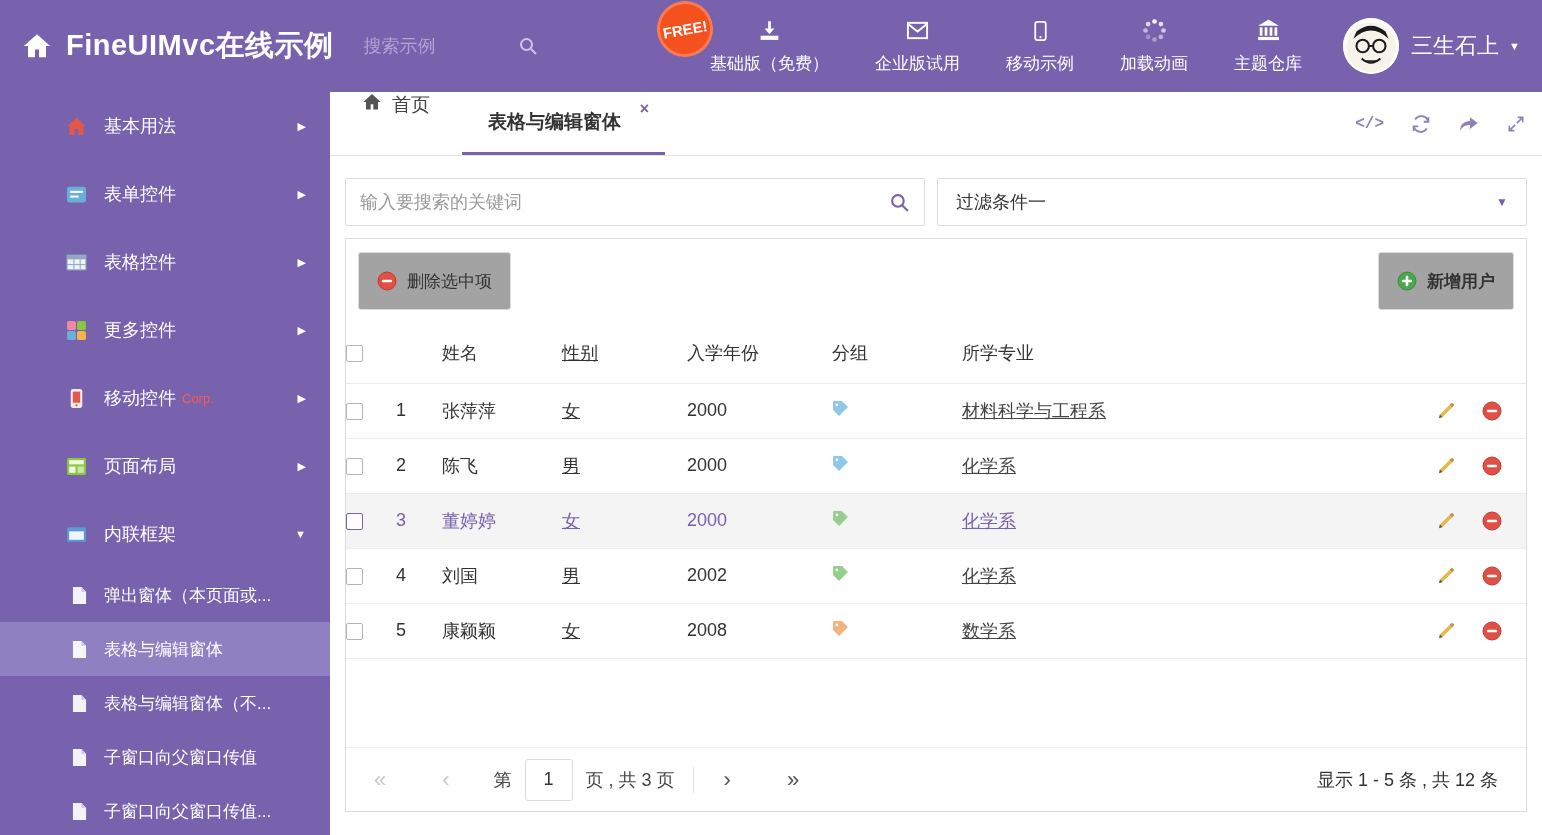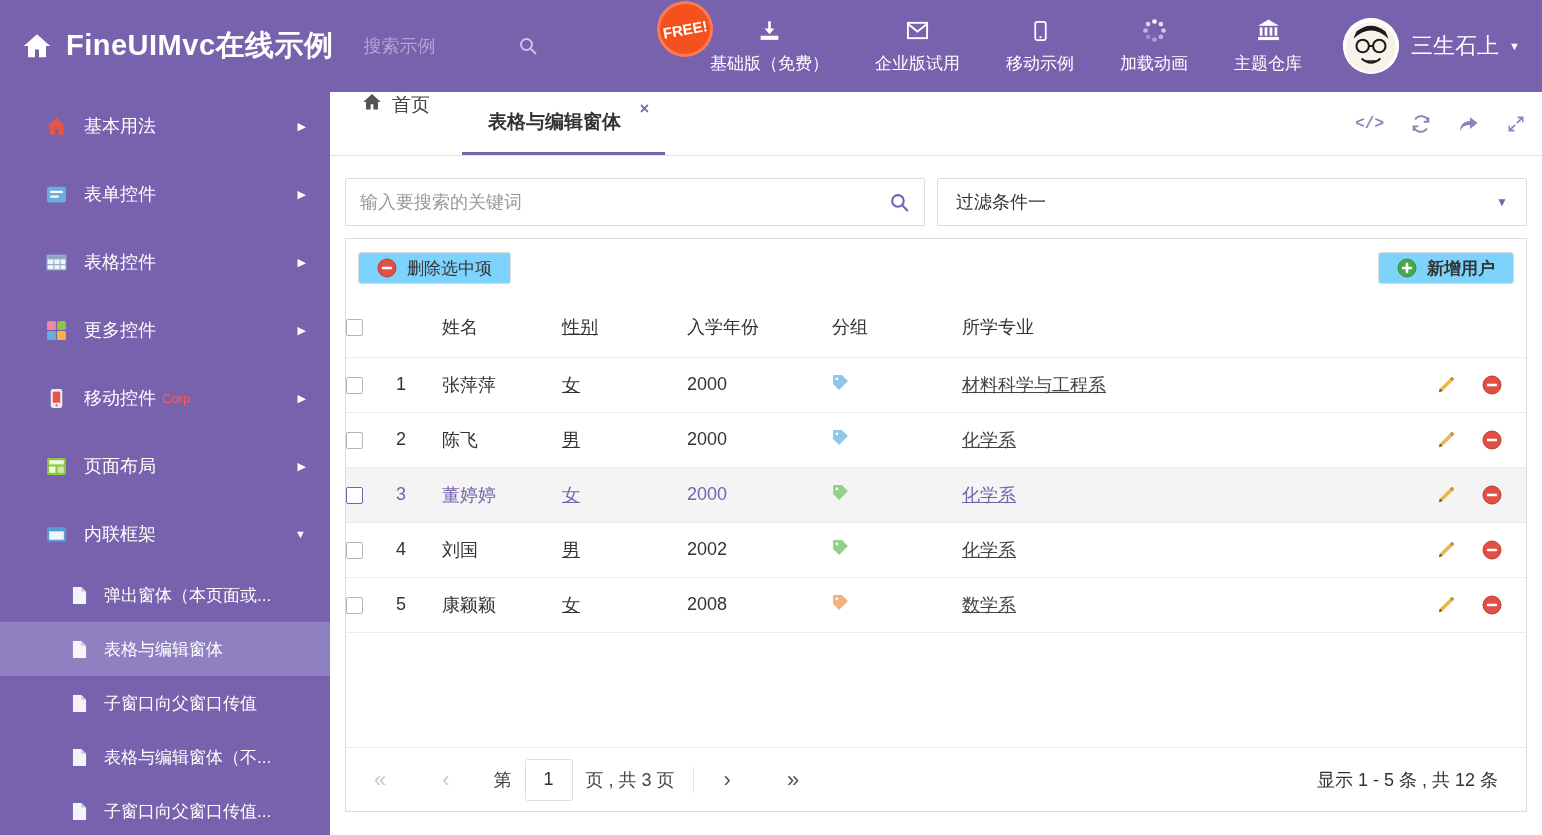--- a/index.html
+++ b/index.html
@@ -26,21 +26,21 @@
                 font-size:15px; font-weight:bold; transform:rotate(-10deg);
                 box-shadow:inset 0 0 0 3px rgba(255,255,255,.25); z-index:6; }
   .hdr-user { display:flex; align-items:center; margin:0 22px 0 18px; cursor:pointer; }
   .avatar { width:56px; height:56px; border-radius:50%; overflow:hidden; background:#fff; display:flex; }
   .username { font-size:22px; margin:0 10px 0 12px; white-space:nowrap; }
   .user-caret { font-size:11px; }
 
   
   .sidebar { position:absolute; top:92px; left:0; width:330px; height:743px;
              background:#7862ad; color:#fff; overflow:hidden; }
-  .side-item { height:68px; display:flex; align-items:center; padding:0 24px 0 44px; cursor:pointer; font-size:18px; }
+  .side-item { height:68px; display:flex; align-items:center; padding:0 24px 0 64px; cursor:pointer; font-size:18px; }
   .si-icon { width:24px; display:flex; justify-content:center; }
   .si-label { margin-left:16px; white-space:nowrap; }
   .si-badge { color:#ff5a4e; font-size:13px; margin-left:6px; }
   .si-arrow { margin-left:auto; font-size:11px; }
   .sub-item { height:54px; display:flex; align-items:center; padding-left:72px; font-size:17px; cursor:pointer; }
   .sub-item.active { background:#8f80c2; }
   .sub-icon { margin-right:17px; display:flex; }
   .sub-label { white-space:nowrap; }
 
   
@@ -61,22 +61,22 @@
   .search-box input { flex:1; border:none; outline:none; font-size:18px; color:#333;
                       font-family:"Liberation Sans",sans-serif; }
   .search-box input::placeholder { color:#999; }
   .search-ic { color:#7862ad; display:flex; cursor:pointer; }
   .dropdown { flex:1; height:48px; border:1px solid #dcdcdc; border-radius:2px; display:flex;
               align-items:center; padding:0 18px; font-size:18px; color:#333; cursor:pointer; background:#fff; }
   .dd-caret { margin-left:auto; color:#7862ad; font-size:12px; }
 
   .panel { position:absolute; top:146px; left:15px; right:15px; bottom:23px; border:1px solid #dcdcdc; background:#fff; }
   .toolbar { display:flex; align-items:center; padding:13px 12px; }
-  .btn { display:flex; align-items:center; gap:10px; height:32px; padding:0 18px; border:1px solid #dcdcdc;
-         border-radius:3px; background:#7dd3fc; font-size:17px; color:#333; cursor:pointer;
+  .btn { display:flex; align-items:center; gap:10px; height:58px; padding:0 18px; border:1px solid #dcdcdc;
+         border-radius:3px; background:#a3a3a3; font-size:17px; color:#333; cursor:pointer;
          font-family:"Liberation Sans",sans-serif; }
   .btn-add { margin-left:auto;font-weight:bold; }
   .btn .bicon { display:flex; }
 
   table.grid { width:100%; border-collapse:collapse; font-size:18px; color:#333; table-layout:fixed; }
   .grid th, .grid td { border-bottom:1px solid #ececec; height:55px; text-align:left; font-weight:400; padding:0; }
   .grid th { height:60px; }
   .c-check { width:50px; padding-left:16px; }
   .c-idx { width:46px; text-align:right; padding-right:14px; }
   .c-name { width:120px; padding-left:15px; }
@@ -306,30 +306,30 @@
     </span>
     <span class="sub-label">表格与编辑窗体</span>
   </div>
   <div class="sub-item">
     <span class="sub-icon">
       <svg viewBox="0 0 16 20" width="15" height="19">
           <path d="M1 1h9l5 5v13H1z" fill="#fff" opacity=".92"></path>
           <path d="M10 1l5 5h-5z" fill="#cfc4e6"></path>
         </svg>
     </span>
-    <span class="sub-label">子窗口向父窗口传值</span>
+    <span class="sub-label">表格与编辑窗体（不...</span>
   </div>
   <div class="sub-item">
     <span class="sub-icon">
       <svg viewBox="0 0 16 20" width="15" height="19">
           <path d="M1 1h9l5 5v13H1z" fill="#fff" opacity=".92"></path>
           <path d="M10 1l5 5h-5z" fill="#cfc4e6"></path>
         </svg>
     </span>
-    <span class="sub-label">表格与编辑窗体（不...</span>
+    <span class="sub-label">子窗口向父窗口传值</span>
   </div>
   <div class="sub-item">
     <span class="sub-icon">
       <svg viewBox="0 0 16 20" width="15" height="19">
           <path d="M1 1h9l5 5v13H1z" fill="#fff" opacity=".92"></path>
           <path d="M10 1l5 5h-5z" fill="#cfc4e6"></path>
         </svg>
     </span>
     <span class="sub-label">子窗口向父窗口传值...</span>
   </div>

